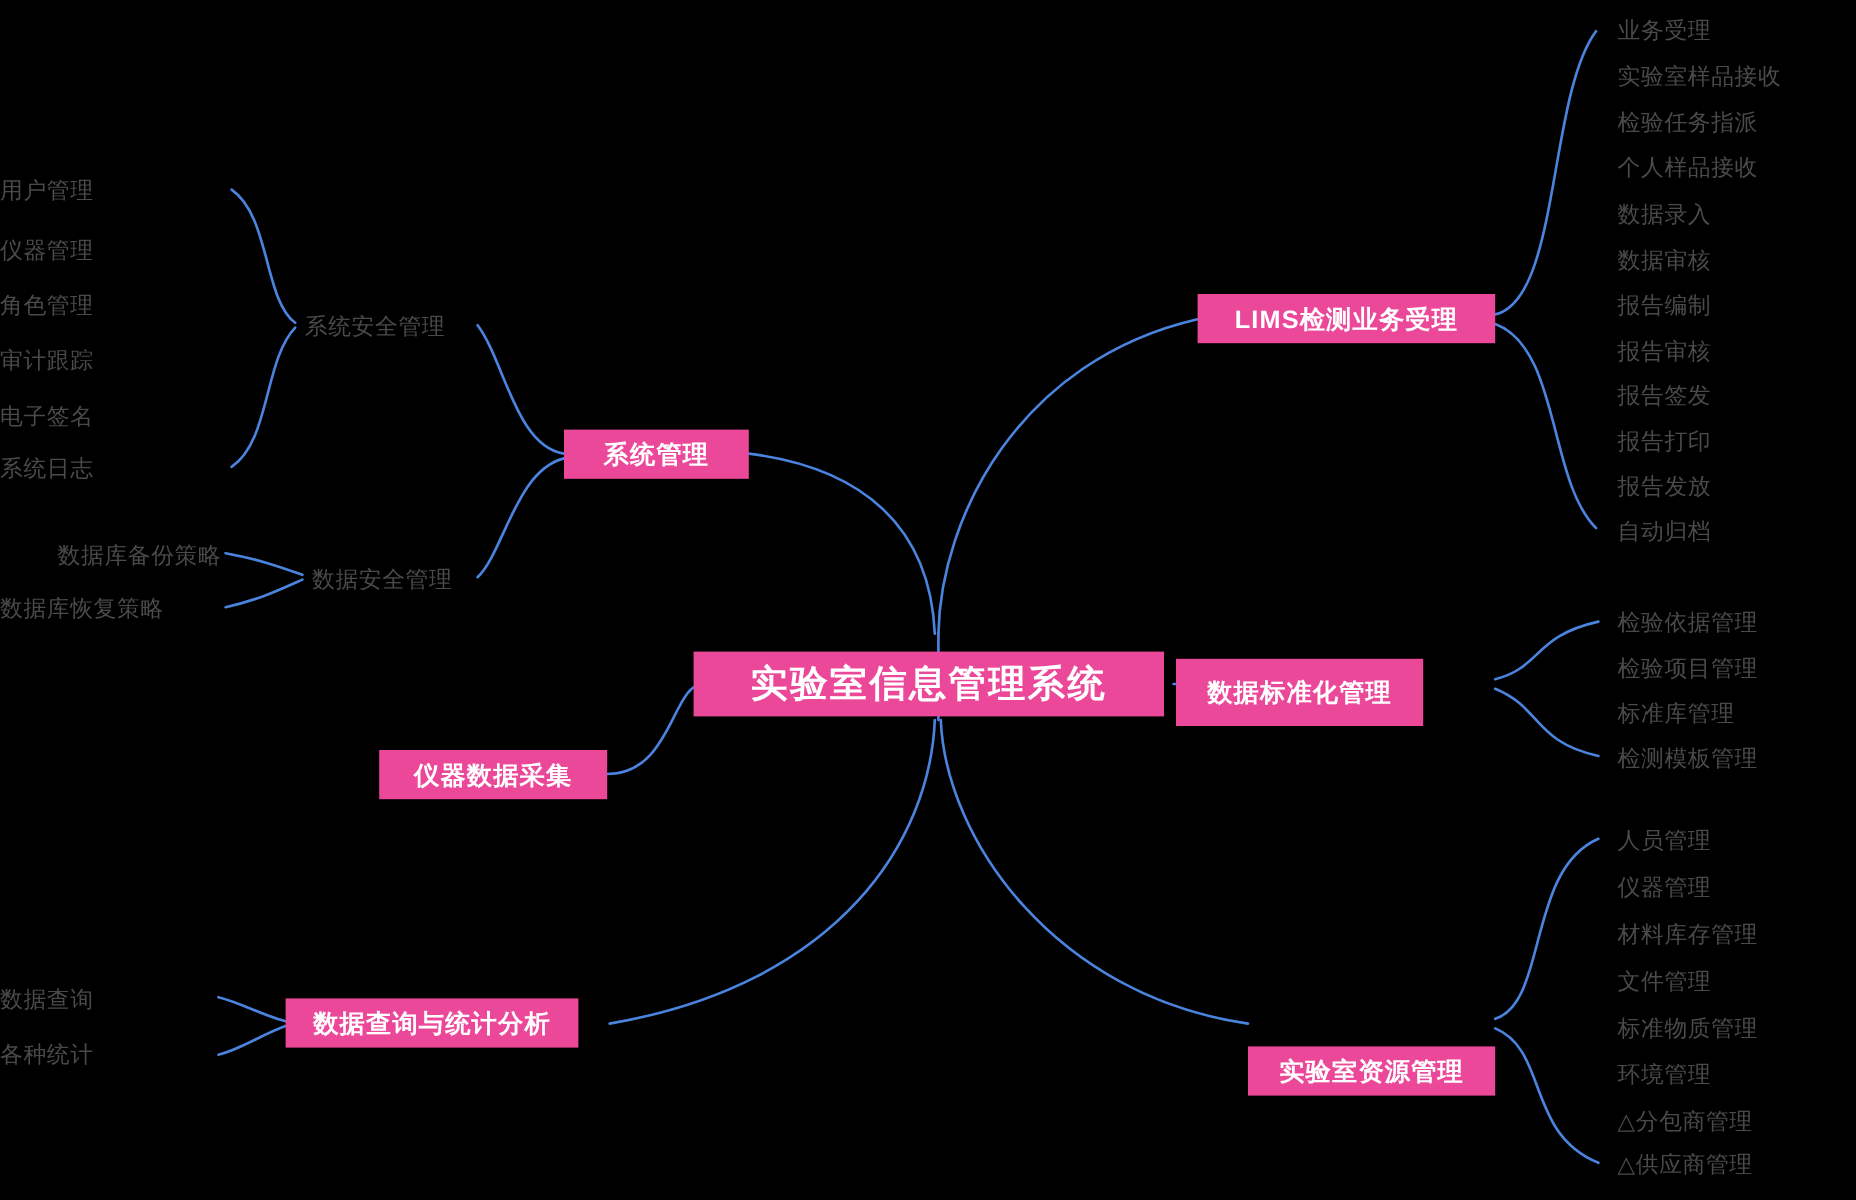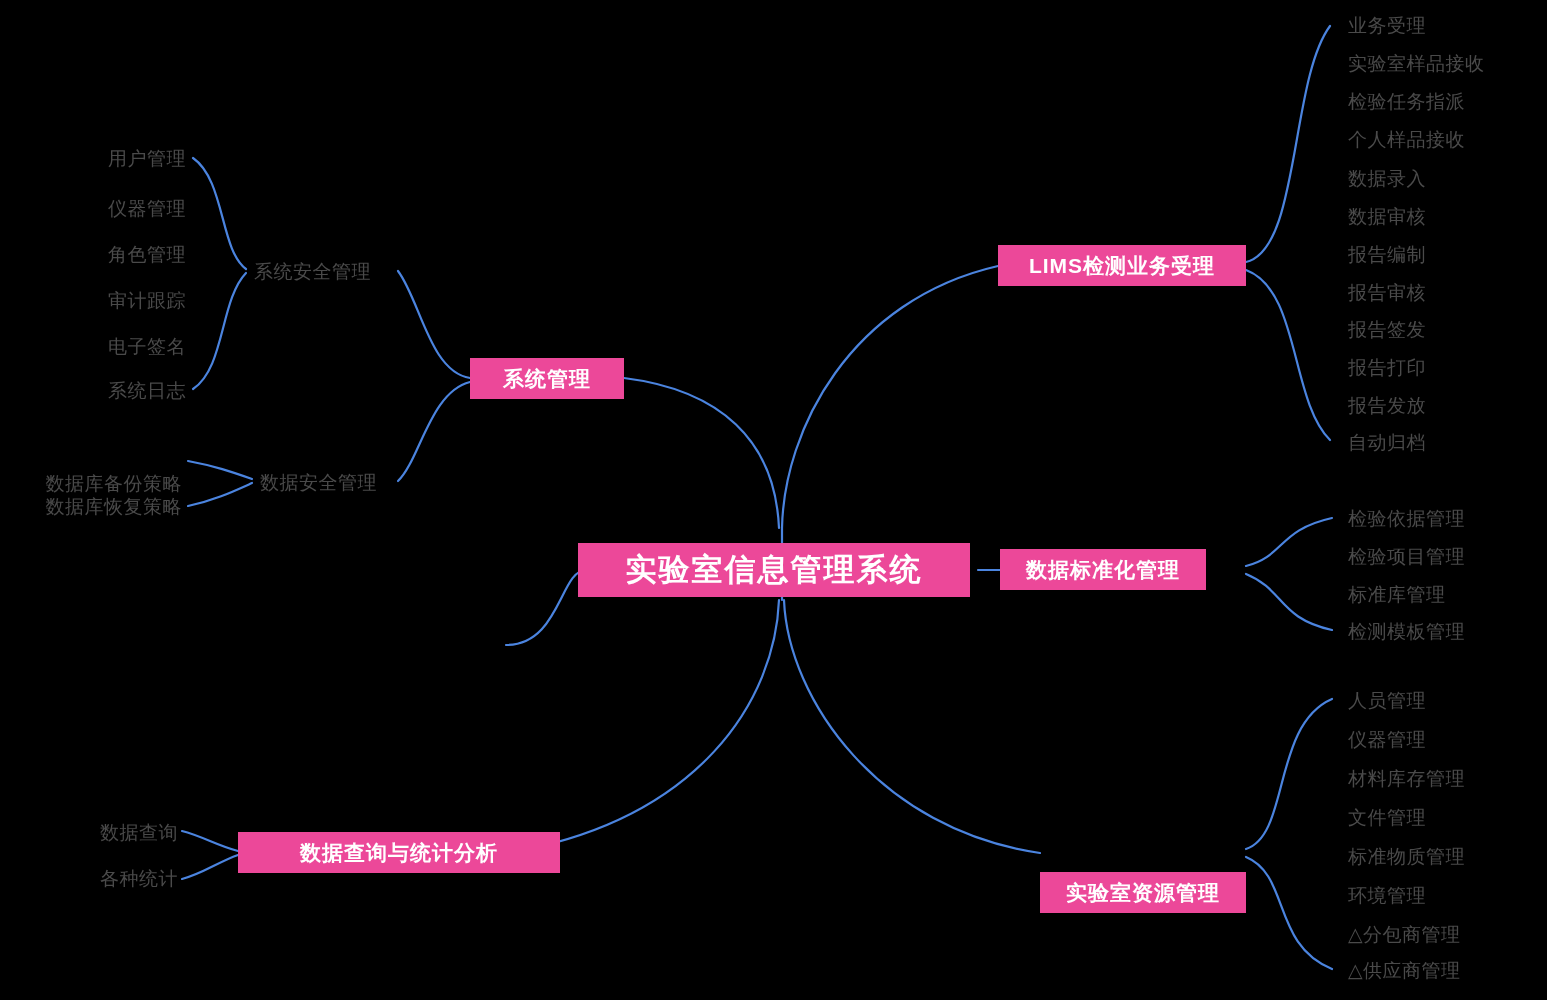--- a/index.html
+++ b/index.html
@@ -26,21 +26,21 @@
   .node.center{font-size:31px;letter-spacing:2px;}
   .node.lvl1{font-size:21px;}
   .leaf{
     position:absolute;
     color:#4a4a4a;
     font-size:19px;
     white-space:nowrap;
     letter-spacing:0.5px;
   }
   .leaf.r{text-align:left;}
-  .leaf.l{text-align:right;}
+  .leaf.l{text-align:left;}
   .mid{
     position:absolute;
     color:#4a4a4a;
     font-size:19px;
     white-space:nowrap;
     letter-spacing:0.5px;
   }
 </style>
 </head>
 <body>
@@ -86,30 +86,33 @@
   </svg>
 
   <div class="node center" style="left:578px;top:543px;width:392px;height:54px;">
     <span>实验室信息管理系统</span>
   </div>
 
   <div class="node lvl1" style="left:470px;top:358px;width:154px;height:41px;">
     <span>系统管理</span>
   </div>
 
-
-  <div class="node lvl1" style="left:238px;top:832px;width:322px;height:41px;">
+  <div class="node lvl1" style="left:316px;top:625px;width:190px;height:41px;">
+    <span>仪器数据采集</span>
+  </div>
+
+  <div class="node lvl1" style="left:238px;top:832px;width:244px;height:41px;">
     <span>数据查询与统计分析</span>
   </div>
 
   <div class="node lvl1" style="left:998px;top:245px;width:248px;height:41px;">
     <span>LIMS检测业务受理</span>
   </div>
 
-  <div class="node lvl1" style="left:1000px;top:549px;width:206px;height:41px;">
+  <div class="node lvl1" style="left:980px;top:549px;width:206px;height:56px;">
     <span>数据标准化管理</span>
   </div>
 
   <div class="node lvl1" style="left:1040px;top:832px;width:206px;height:41px;margin-top:40px;">
     <span>实验室资源管理</span>
   </div>
 
   <div class="mid" style="left:254px;top:259px;">
     <span>系统安全管理</span>
   </div>
@@ -124,21 +127,21 @@
     <span>仪器管理</span></div>
   <div class="leaf l" style="left:0px;top:242px;width:186px;">
     <span>角色管理</span></div>
   <div class="leaf l" style="left:0px;top:288px;width:186px;">
     <span>审计跟踪</span></div>
   <div class="leaf l" style="left:0px;top:334px;width:186px;">
     <span>电子签名</span></div>
   <div class="leaf l" style="left:0px;top:378px;width:186px;">
     <span>系统日志</span></div>
 
-  <div class="leaf l" style="left:0px;top:471px;width:182px;">
+  <div class="leaf l" style="left:0px;top:450px;width:182px;padding-left:48px;">
     <span>数据库备份策略</span></div>
   <div class="leaf l" style="left:0px;top:494px;width:182px;">
     <span>数据库恢复策略</span></div>
 
   <div class="leaf l" style="left:0px;top:820px;width:178px;">
     <span>数据查询</span></div>
   <div class="leaf l" style="left:0px;top:866px;width:178px;">
     <span>各种统计</span></div>
 
   <div class="leaf r" style="left:1348px;top:13px;">

